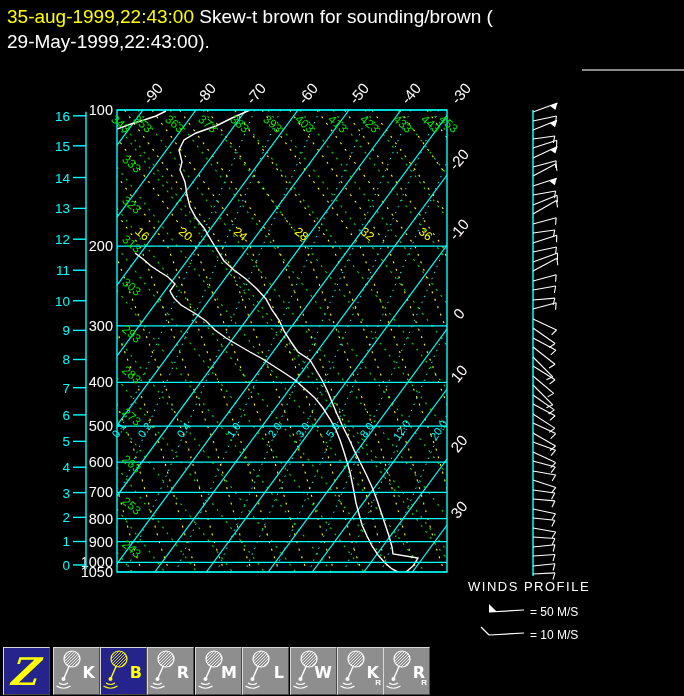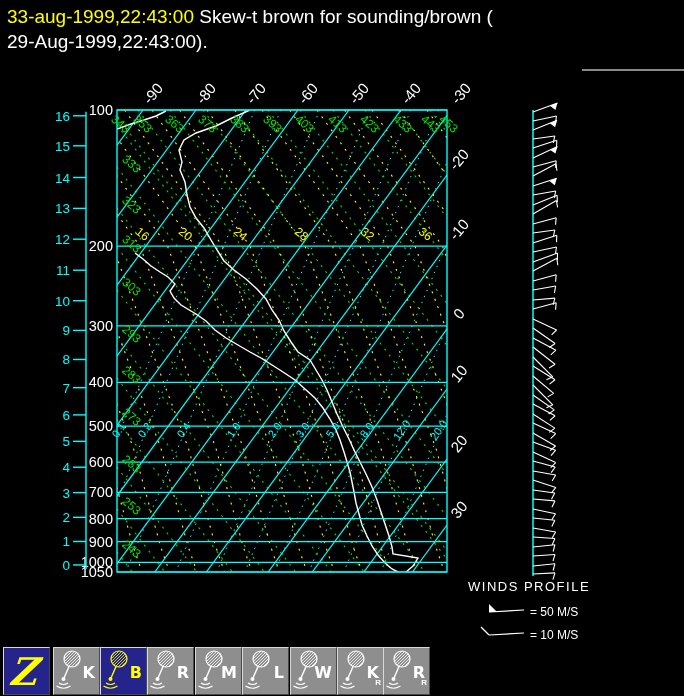--- a/index.html
+++ b/index.html
@@ -23,22 +23,22 @@
     align-items:center;justify-content:center;color:#ffff00;
     font-family:"DejaVu Serif",serif;font-style:italic;font-size:38px;font-weight:bold;
     transform:skewX(-8deg);}
   svg text{font-family:"Liberation Sans",sans-serif;}
 </style>
 </head>
 <body>
 <div id="stage">
 
   <div class="title">
-    <span class="ts">33-aug-1999,22:43:00</span><span> Skew-t brown for sounding/brown (</span><br>
-    <span>29-Aug-1999,22:43:00).</span>
+    <span class="ts">35-aug-1999,22:43:00</span><span> Skew-t brown for sounding/brown (</span><br>
+    <span>29-May-1999,22:43:00).</span>
   </div>
 
   <div id="edge-line"></div>
 
   <svg id="plot-svg" width="684" height="576">
       <defs>
         <clipPath id="plotclip">
           <rect x="117" y="40" width="330" height="462"></rect>
         </clipPath>
       </defs>

